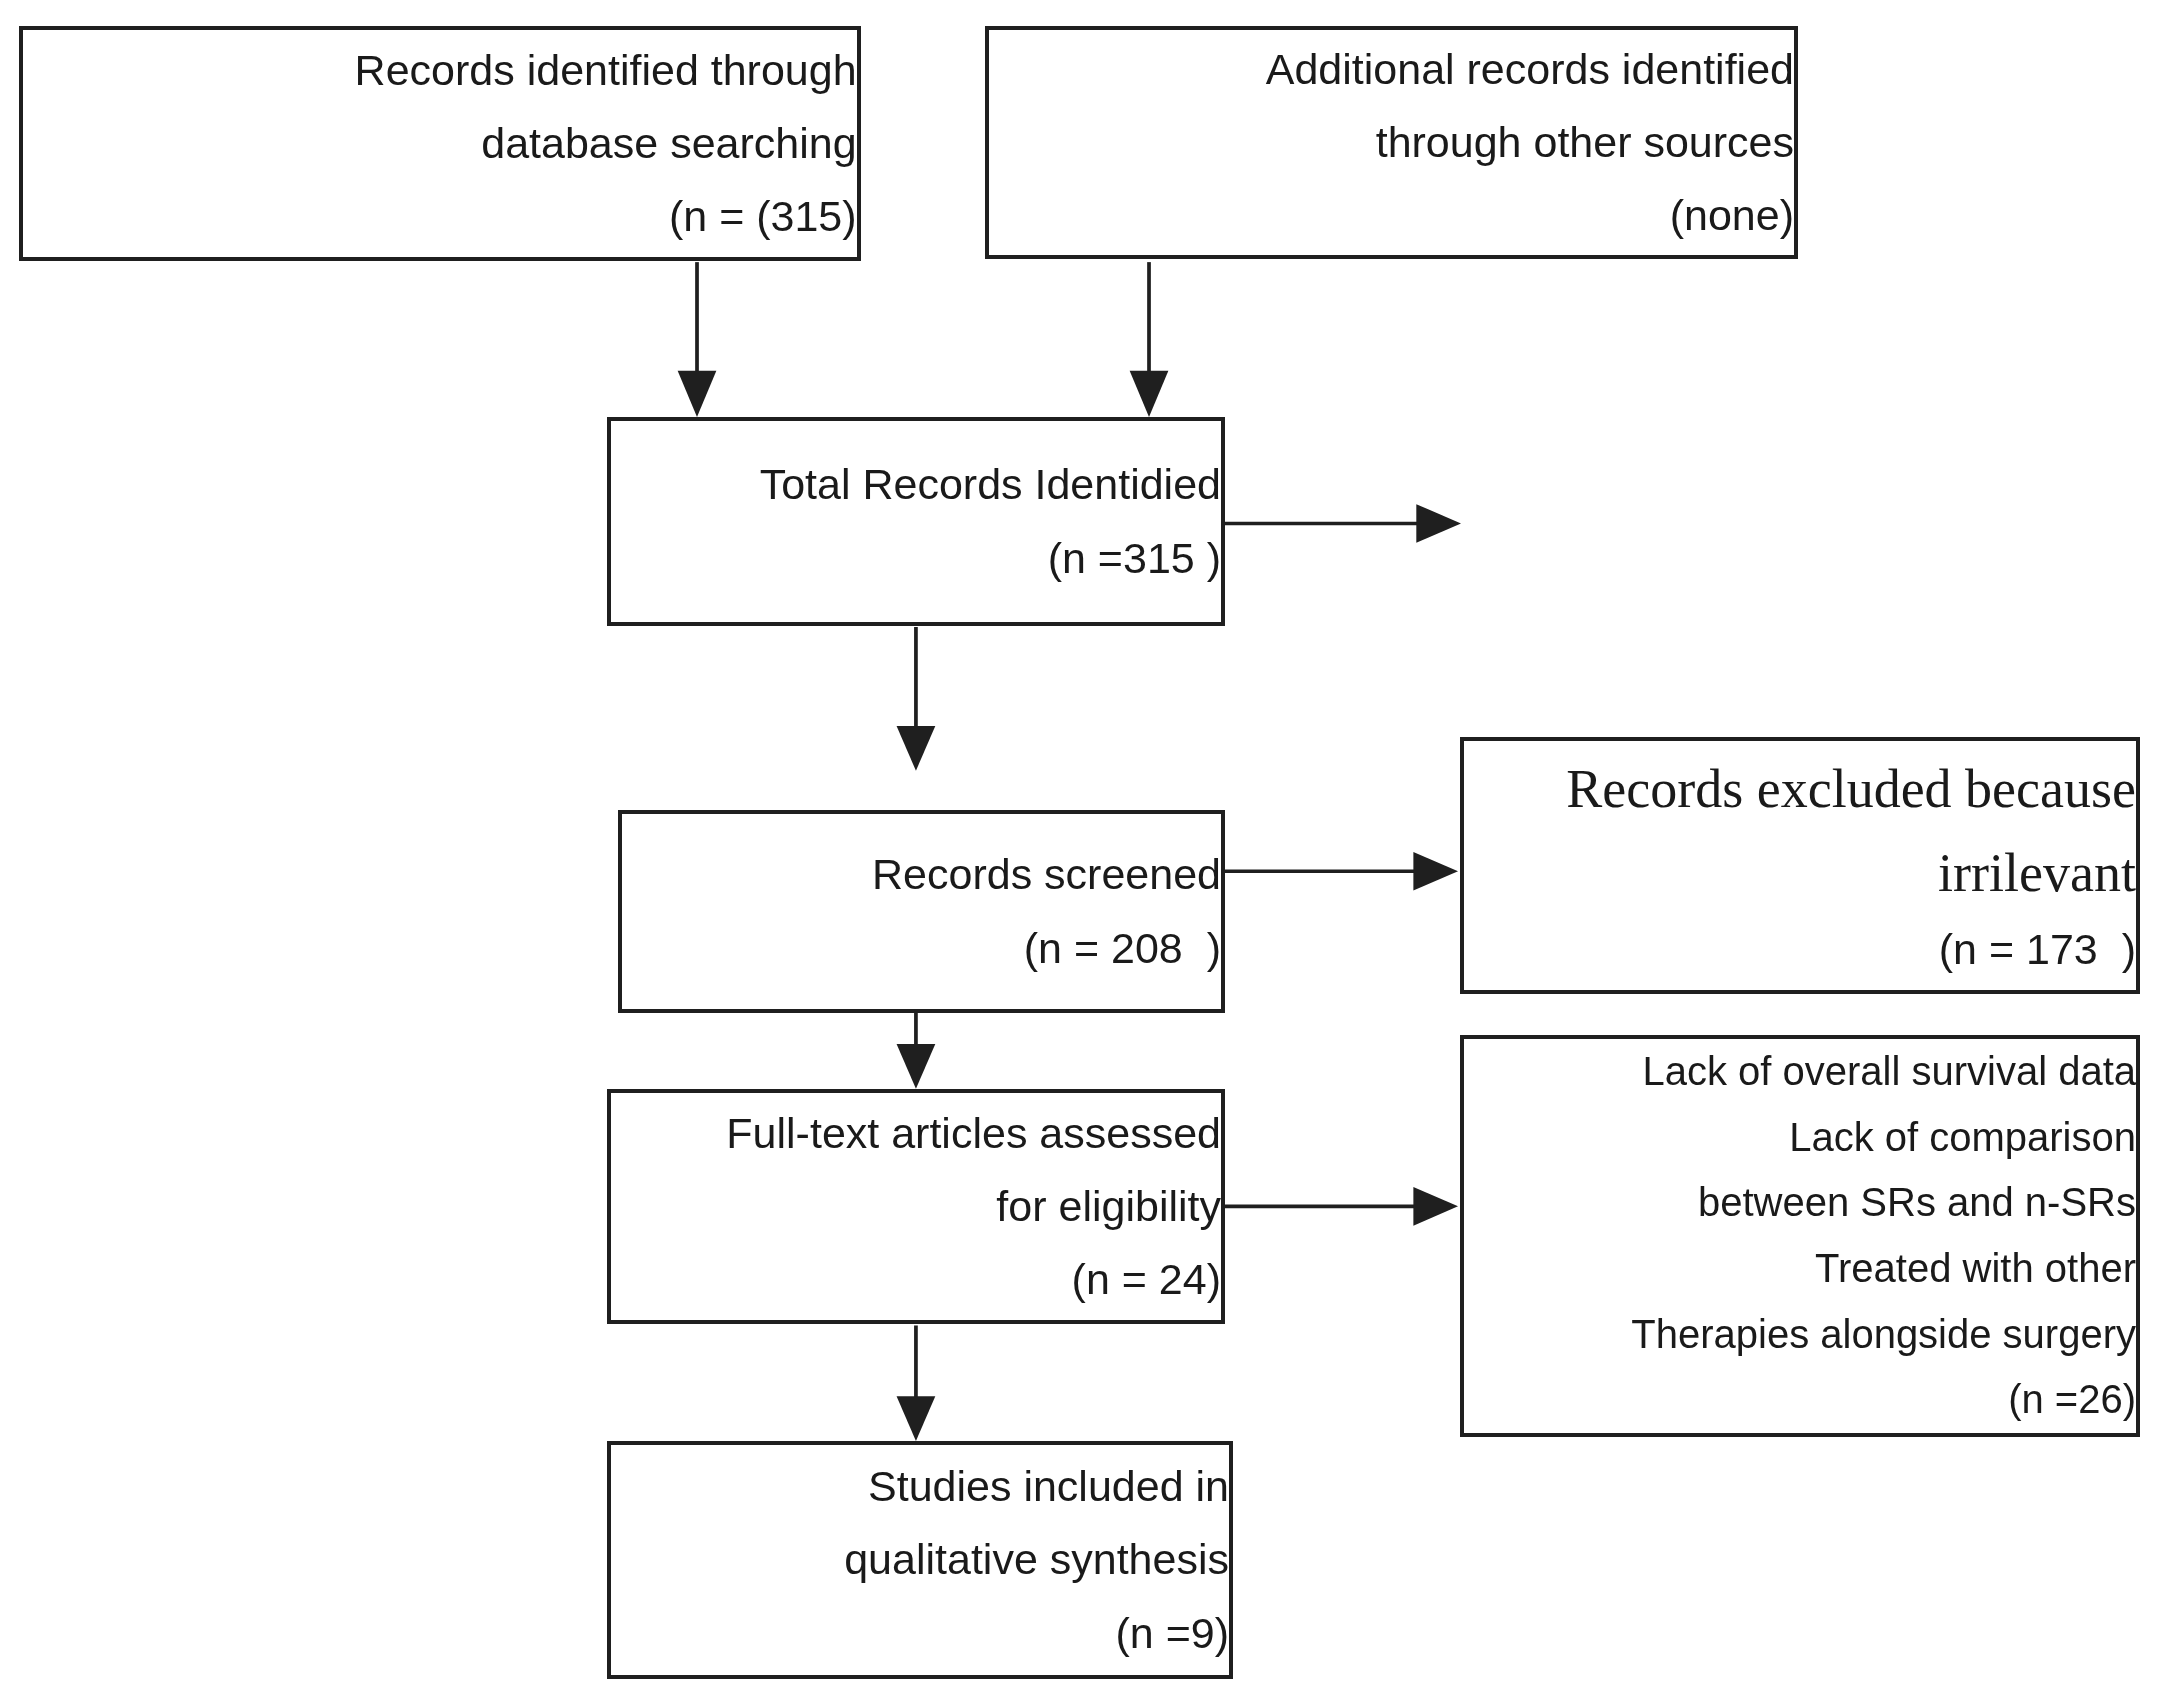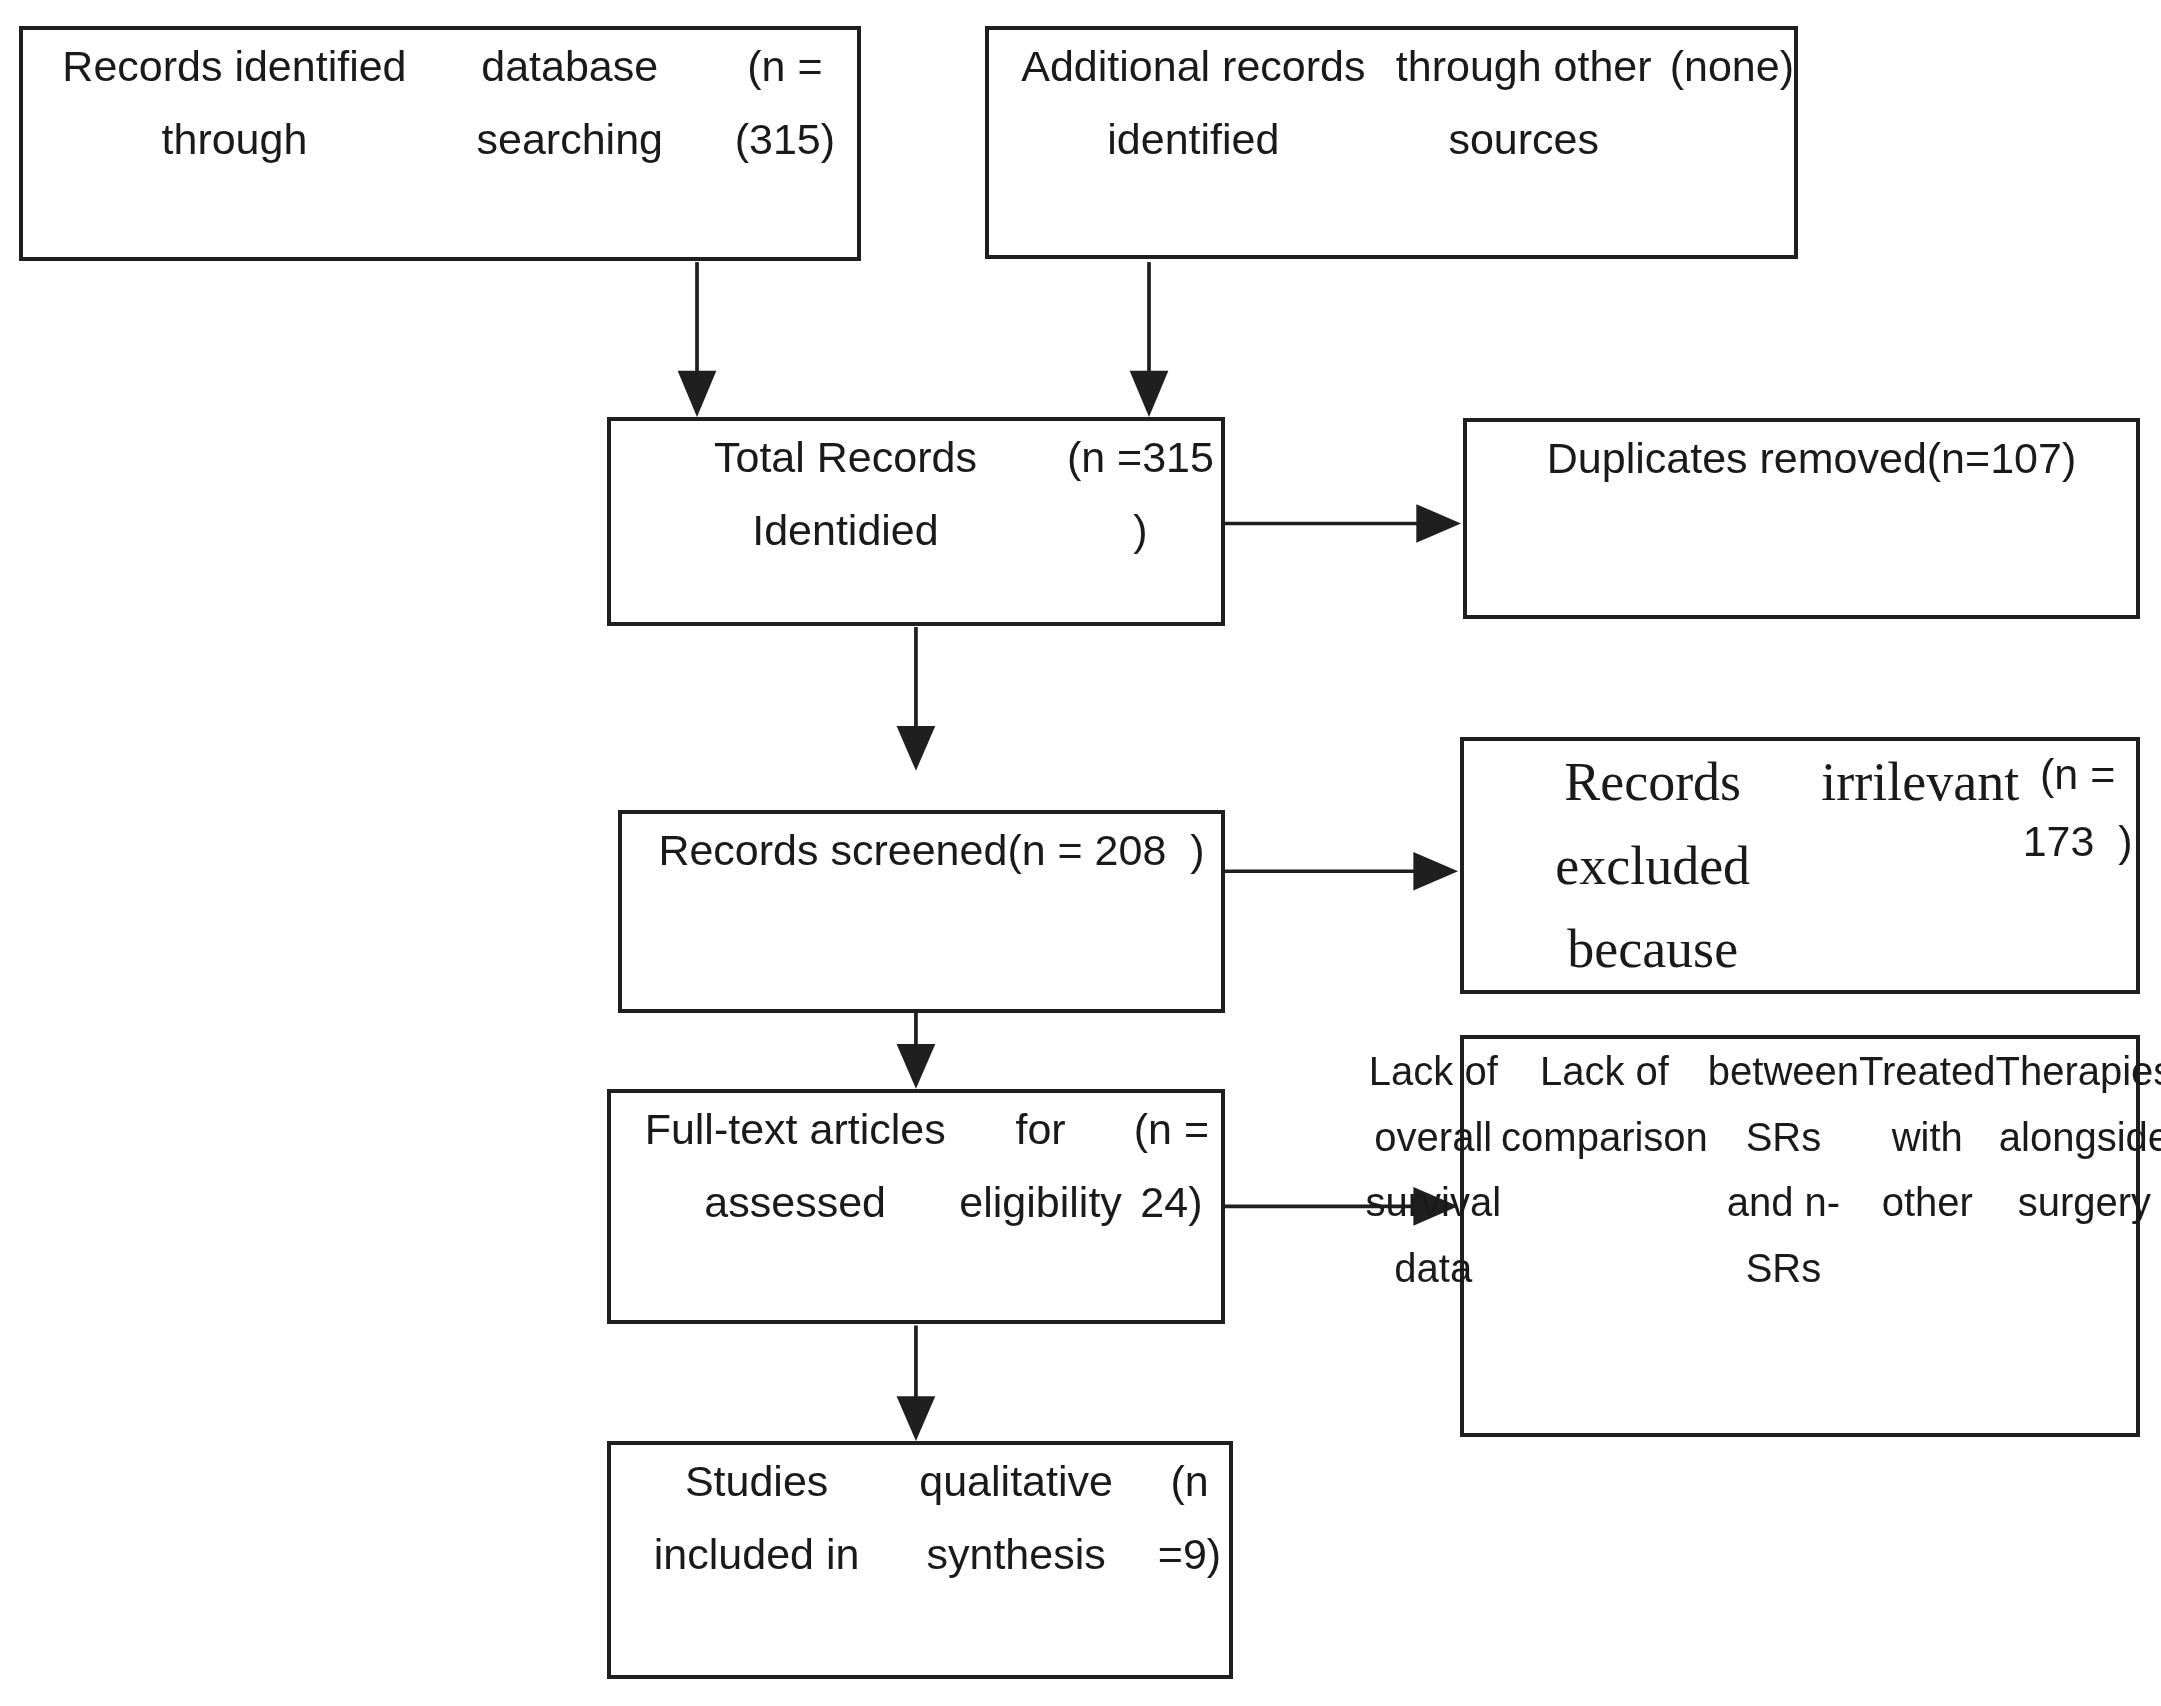--- a/index.html
+++ b/index.html
@@ -15,22 +15,22 @@
   #arrows {
     position: absolute;
     left: 0; top: 0;
     width: 2161px; height: 1706px;
   }
   .box {
     position: absolute;
     border: 4.5px solid #1f1f1f;
     background: #ffffff;
     display: flex;
-    flex-direction: row;
-    align-items: flex-start;
+    flex-direction: column;
+    align-items: flex-end;
     justify-content: center;
     text-align: center;
     font-size: 43px;
     line-height: 1.7;
     padding-left: 20px;
   }
   .box .ln { display: block; white-space: pre-wrap; }
   .serif {
     font-family: "Liberation Serif", "DejaVu Serif", serif;
     font-size: 54px;
@@ -97,24 +97,20 @@
     <span class="ln">Additional records identified</span>
     <span class="ln">through other sources</span>
     <span class="ln">(none)</span>
   </div>
 
   <div class="box" id="box-total-records">
     <span class="ln">Total Records Identidied</span>
     <span class="ln">(n =315 )</span>
   </div>
 
-  <div class="box" id="box-duplicates-removed">
-    <span class="ln">Duplicates removed</span>
-    <span class="ln">(n=107)</span>
-  </div>
 
   <div class="box" id="box-records-screened">
     <span class="ln">Records screened</span>
     <span class="ln">(n = 208  )</span>
   </div>
 
   <div class="box" id="box-records-excluded">
     <span class="ln serif">Records excluded because</span>
     <span class="ln serif">irrilevant</span>
     <span class="ln">(n = 173  )</span>

